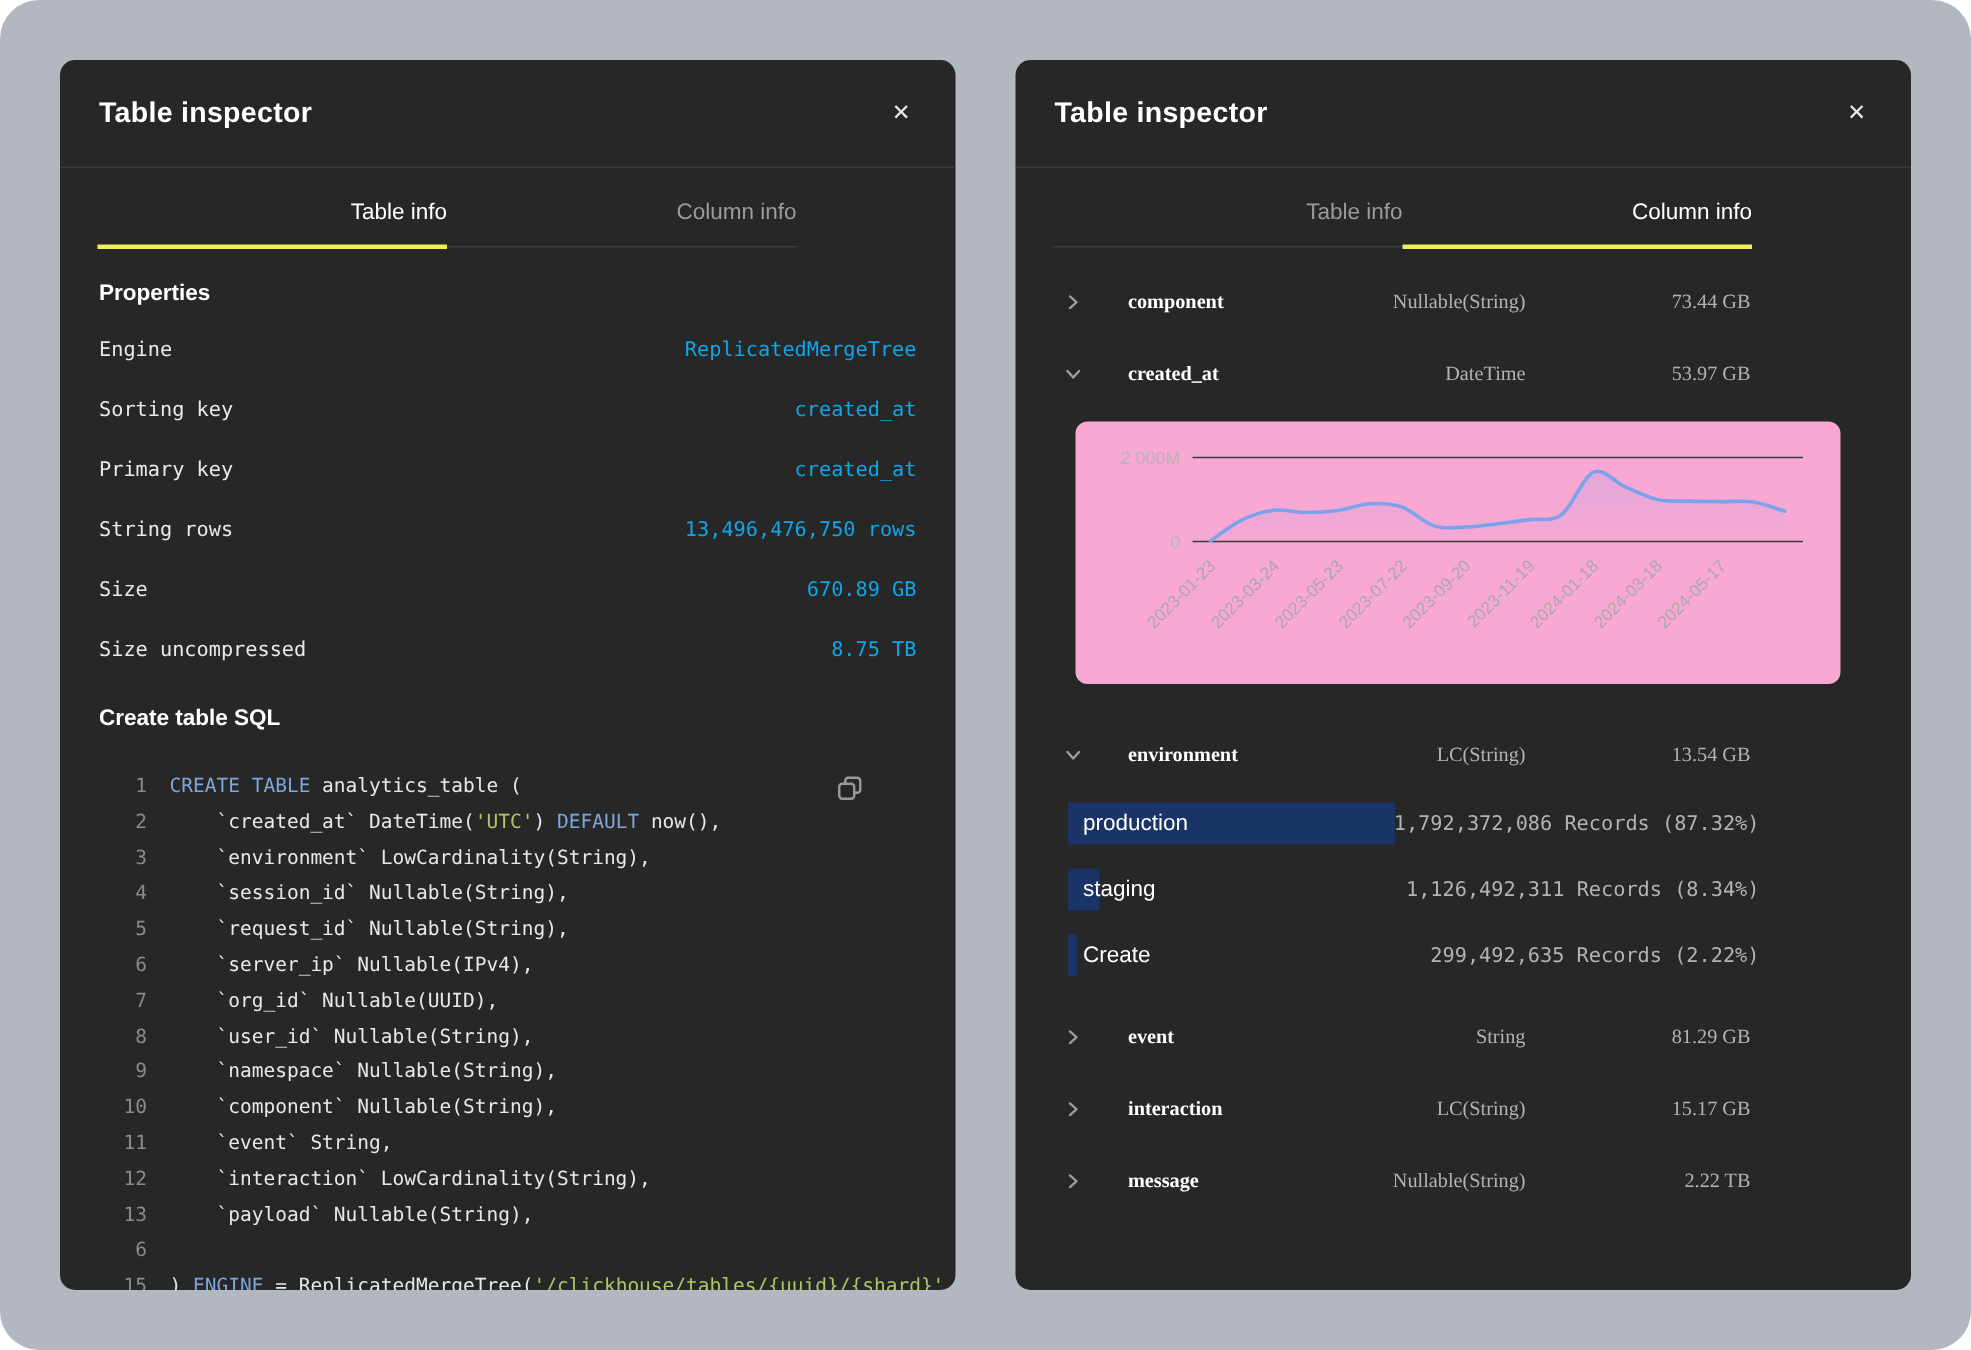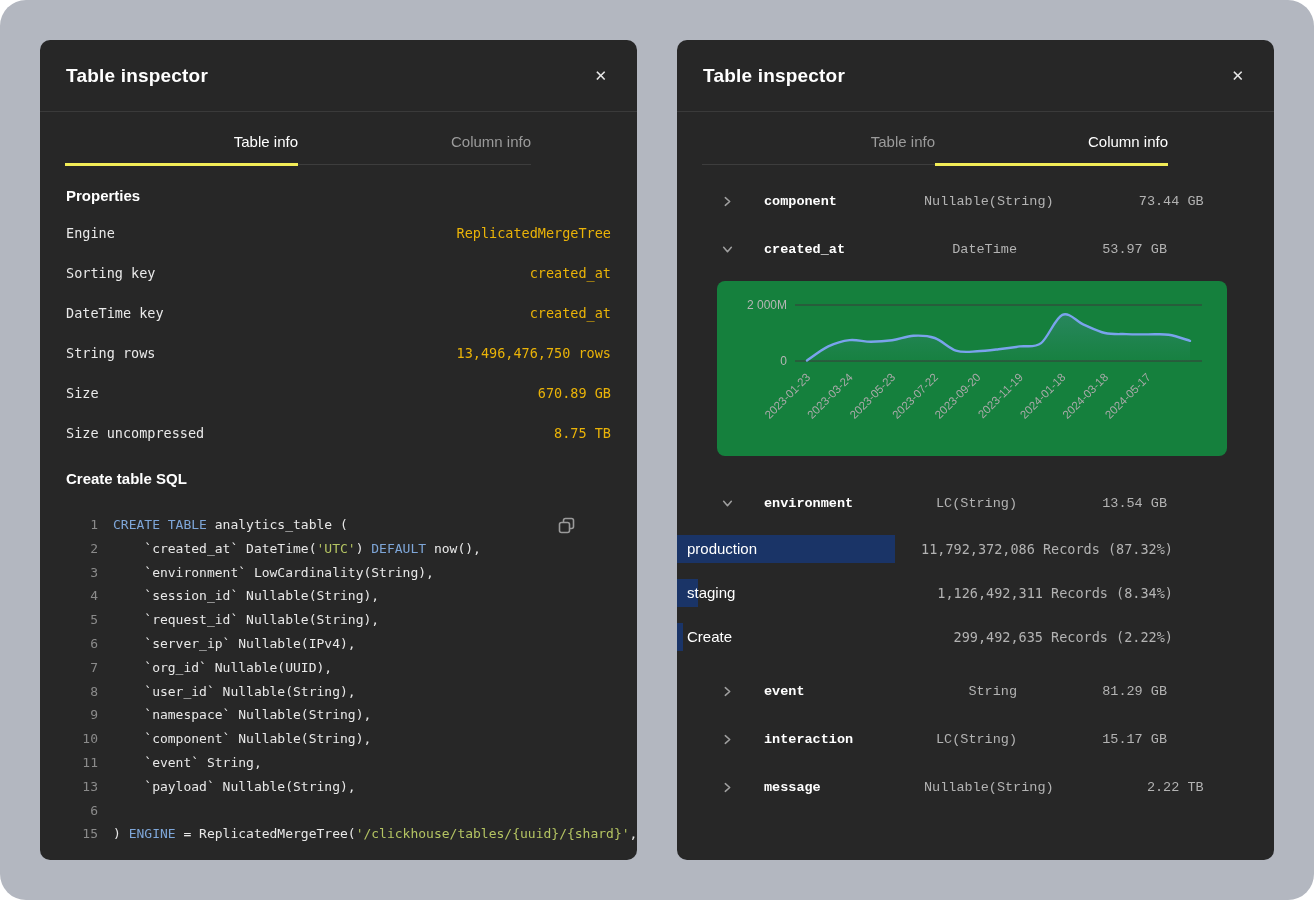--- a/index.html
+++ b/index.html
@@ -17,40 +17,40 @@
   .tab { flex:1; text-align:right; font-size:15px; color:#9b9b9b; padding-bottom:13px; border-bottom:3px solid transparent; margin-bottom:-2px; cursor:pointer; }
   .tab.active { color:#ffffff; border-bottom-color:#f2ec57; }
 
   
   .content { padding:0 26px; }
   .section-heading { color:#ffffff; font-size:15px; font-weight:bold; }
   .heading-props { margin-top:22px; }
   .prop-list { margin-top:9px; }
   .prop-row { display:flex; justify-content:space-between; align-items:center; height:40px; font-family:"DejaVu Sans Mono", monospace; font-size:13.5px; }
   .prop-label { color:#e9e9e9; }
-  .prop-value { color:#eab308; }
+  .prop-value { color:#0ea5e9; }
   .heading-sql { margin-top:17px; }
   .code-block { margin-top:26px; position:relative; font-family:"DejaVu Sans Mono", monospace; font-size:13px; }
   .code-line { display:flex; line-height:23.8px; white-space:pre; }
   .code-ln { width:32px; text-align:right; color:#8b8b8b; flex:0 0 auto; margin-right:15px; }
   .code-text { color:#e8e8e8; }
   .tok-kw { color:#7ea6d8; }
   .tok-str { color:#b4c462; }
   .copy-btn { position:absolute; top:4px; right:36px; background:none; border:none; cursor:pointer; }
 
   
   .col-list { margin-top:12px; }
-  .col-row { height:48px; display:grid; grid-template-columns:42px 160px 1fr 150px; align-items:center; padding-left:45px; padding-right:107px; font-family:Liberation Mono, monospace; font-size:13.5px; cursor:pointer; }
+  .col-row { height:48px; display:grid; grid-template-columns:42px 160px 1fr 150px; align-items:center; padding-left:33px; padding-right:107px; font-family:Liberation Serif, serif; font-size:13.5px; cursor:pointer; }
   .col-chevron { display:flex; align-items:center; }
   .col-name { color:#ffffff; font-weight:bold; }
   .col-type { color:#b3b3b3; text-align:right; }
   .col-size { color:#b3b3b3; text-align:right; }
 
-  .chart-card { margin:8px 47px 0 40px; height:175px; background:#15803d; border-radius:8px; margin-bottom:23px; }
-  .dist-list { padding-right:101px; margin-bottom:8px; }
+  .chart-card { margin:8px 47px 0 40px; height:175px; background:#f9a8d4; border-radius:8px; margin-bottom:23px; }
+  .dist-list { padding-left:35px; padding-right:101px; margin-bottom:8px; }
   .dist-row { height:44px; display:flex; align-items:center; justify-content:space-between; }
   .dist-bar-wrap { position:relative; height:28px; flex:1 1 auto; }
   .dist-bar { position:absolute; left:0; top:0; bottom:0; background:#1a3467; }
   .dist-label { position:relative; color:#ffffff; font-size:15px; line-height:28px; padding-left:10px; }
   .dist-value { color:#b3b3b3; font-family:"DejaVu Sans Mono", monospace; font-size:13.5px; flex:0 0 auto; }
 </style>
 </head>
 <body>
 
 <div class="backdrop">
@@ -69,21 +69,21 @@
       <div class="prop-list" id="prop-list">
           <div class="prop-row">
     <span class="prop-label">Engine</span>
     <span class="prop-value">ReplicatedMergeTree</span>
   </div>
           <div class="prop-row">
     <span class="prop-label">Sorting key</span>
     <span class="prop-value">created_at</span>
   </div>
           <div class="prop-row">
-    <span class="prop-label">DateTime key</span>
+    <span class="prop-label">Primary key</span>
     <span class="prop-value">created_at</span>
   </div>
           <div class="prop-row">
     <span class="prop-label">String rows</span>
     <span class="prop-value">13,496,476,750 rows</span>
   </div>
           <div class="prop-row">
     <span class="prop-label">Size</span>
     <span class="prop-value">670.89 GB</span>
   </div>
@@ -136,20 +136,24 @@
     <span class="code-ln">9</span>
     <span class="code-text"><span>    `namespace` Nullable(String),</span></span>
   </div>
           <div class="code-line">
     <span class="code-ln">10</span>
     <span class="code-text"><span>    `component` Nullable(String),</span></span>
   </div>
           <div class="code-line">
     <span class="code-ln">11</span>
     <span class="code-text"><span>    `event` String,</span></span>
+  </div>
+          <div class="code-line">
+    <span class="code-ln">12</span>
+    <span class="code-text"><span>    `interaction` LowCardinality(String),</span></span>
   </div>
           <div class="code-line">
     <span class="code-ln">13</span>
     <span class="code-text"><span>    `payload` Nullable(String),</span></span>
   </div>
           <div class="code-line">
     <span class="code-ln">6</span>
   </div>
           <div class="code-line">
     <span class="code-ln">15</span>

